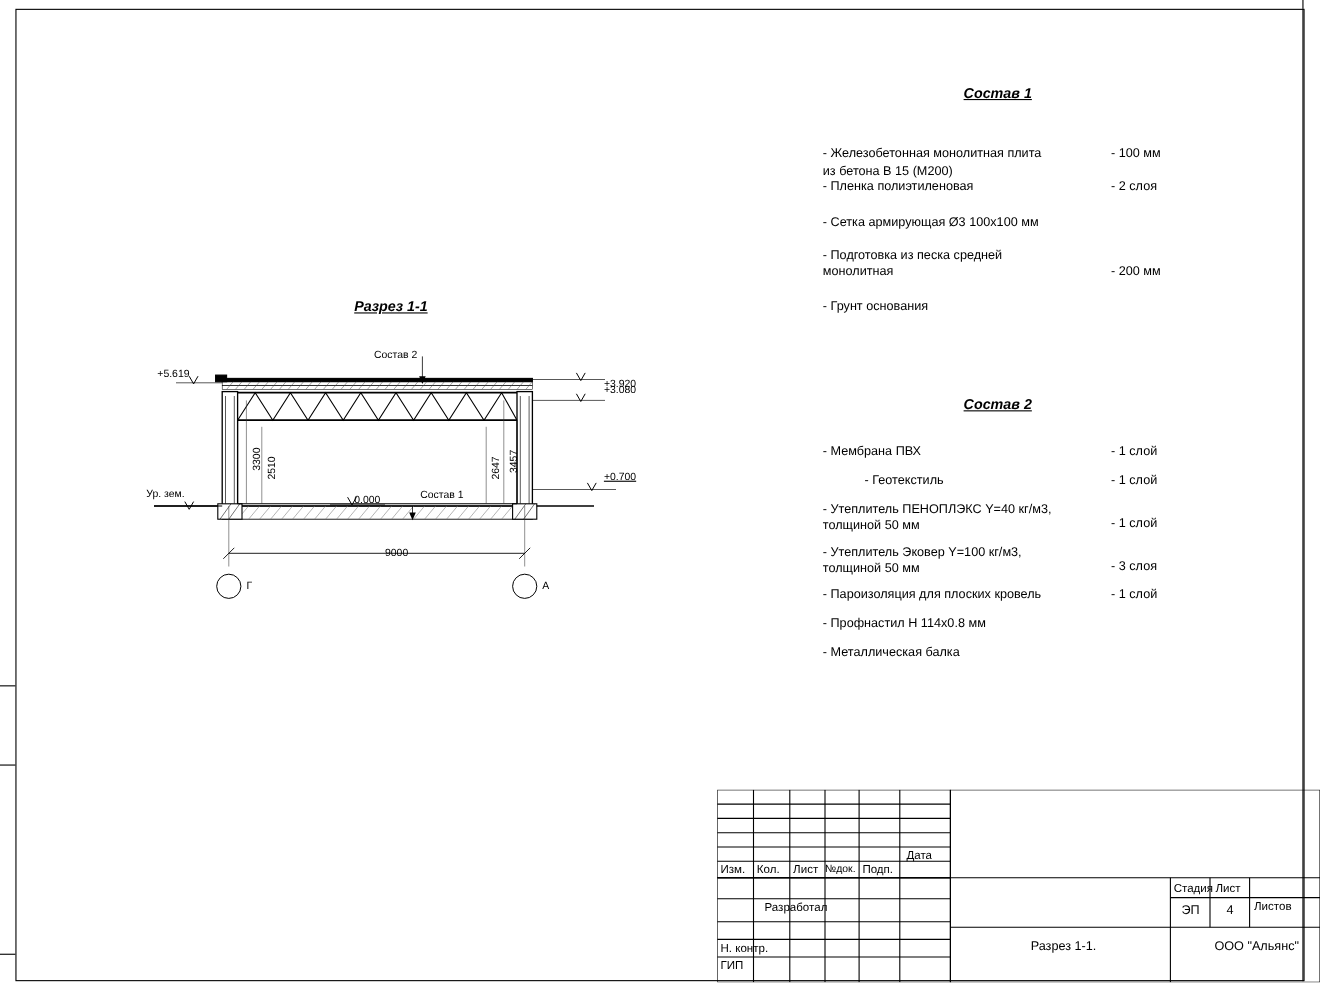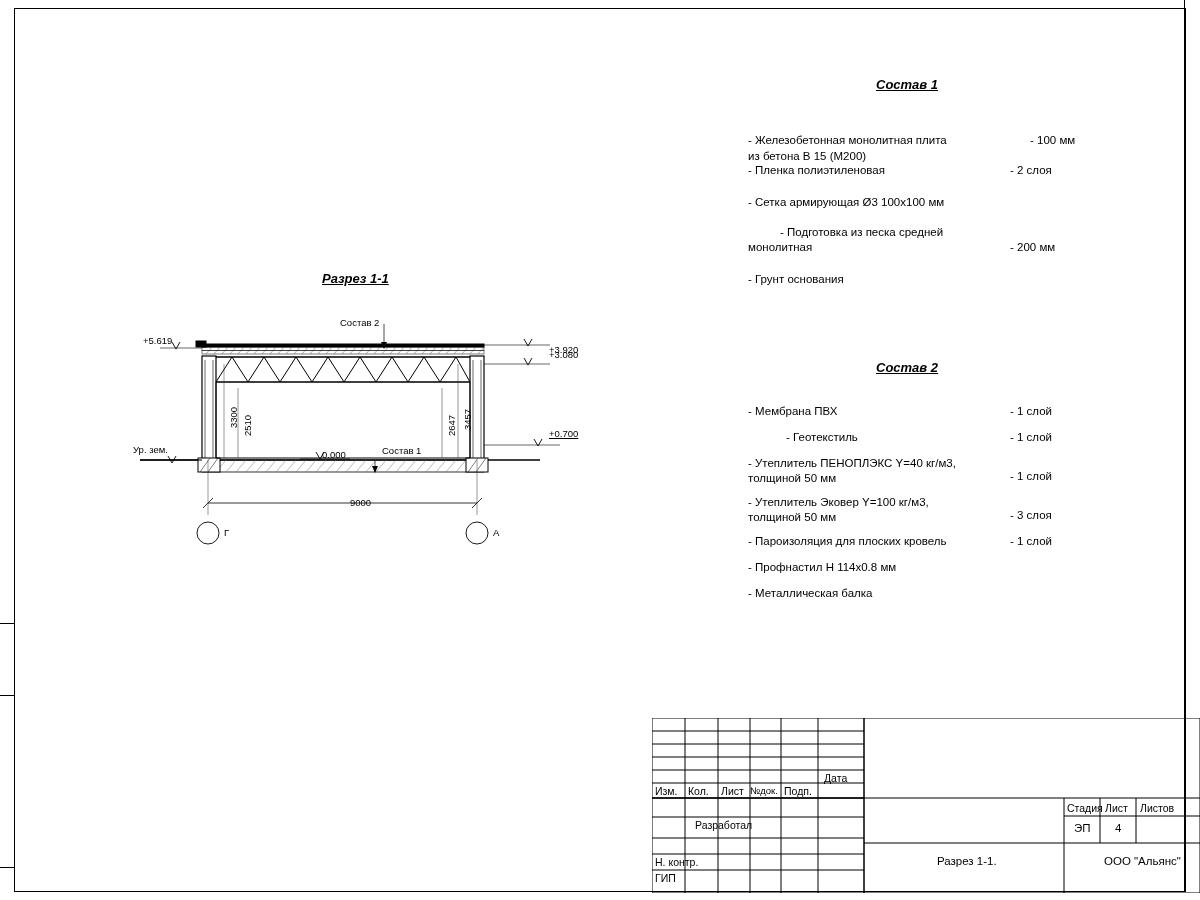--- a/index.html
+++ b/index.html
@@ -280,28 +280,28 @@
   <div class="vert" style="left:446px;top:436px;">2647</div>
   <div class="vert" style="left:462px;top:430px;">3457</div>
 
   <div class="lbl-9" style="left:224px;top:527px;">Г</div>
   <div class="lbl-9" style="left:493px;top:527px;">А</div>
 
   <div class="sostav-title" style="left:876px;top:77px;">Состав 1</div>
 
   <div class="spec-line" style="left:748px;top:134px;">- Железобетонная  монолитная плита</div>
   <div class="spec-line" style="left:748px;top:150px;">  из бетона В 15 (М200)</div>
-  <div class="spec-val" style="left:1010px;top:134px;margin-left:20px;">- 100 мм</div>
+  <div class="spec-val" style="left:1010px;top:134px;">- 100 мм</div>
 
   <div class="spec-line" style="left:748px;top:164px;">- Пленка полиэтиленовая</div>
   <div class="spec-val" style="left:1010px;top:164px;">-  2 слоя</div>
 
   <div class="spec-line" style="left:748px;top:196px;">- Сетка армирующая Ø3 100х100 мм</div>
 
-  <div class="spec-line" style="left:748px;top:226px;margin-left:32px;">- Подготовка из песка средней</div>
+  <div class="spec-line" style="left:748px;top:226px;">- Подготовка из песка средней</div>
   <div class="spec-line" style="left:748px;top:241px;">  монолитная</div>
   <div class="spec-val" style="left:1010px;top:241px;">- 200 мм</div>
 
   <div class="spec-line" style="left:748px;top:273px;">- Грунт основания</div>
 
   <div class="sostav-title" style="left:876px;top:360px;">Состав 2</div>
 
   <div class="spec-line" style="left:748px;top:405px;">- Мембрана ПВХ</div>
   <div class="spec-val" style="left:1010px;top:405px;">- 1 слой</div>
 
@@ -369,20 +369,20 @@
     <div class="stamp-text" style="left:3px;top:101px;margin-left:40px;">Разработал</div>
     <div class="stamp-text" style="left:3px;top:138px;">Н. контр.</div>
     <div class="stamp-text" style="left:3px;top:154px;">ГИП</div>
 
     <div class="stamp-text big" style="left:285px;top:137px;">Разрез 1-1.</div>
 
     <div class="stamp-text big" style="left:452px;top:137px;">ООО "Альянс"</div>
 
     <div class="stamp-text" style="left:415px;top:84px;">Стадия</div>
     <div class="stamp-text" style="left:453px;top:84px;">Лист</div>
-    <div class="stamp-text" style="left:488px;top:84px;">Листов</div>
+    <div class="stamp-text" style="left:488px;top:100px;">Листов</div>
 
     <div class="stamp-text big" style="left:422px;top:104px;">ЭП</div>
     <div class="stamp-text big" style="left:463px;top:104px;">4</div>
     <div class="stamp-text big" style="left:500px;top:104px;"></div>
   </div>
 
 </div>
 
 </body></html>

